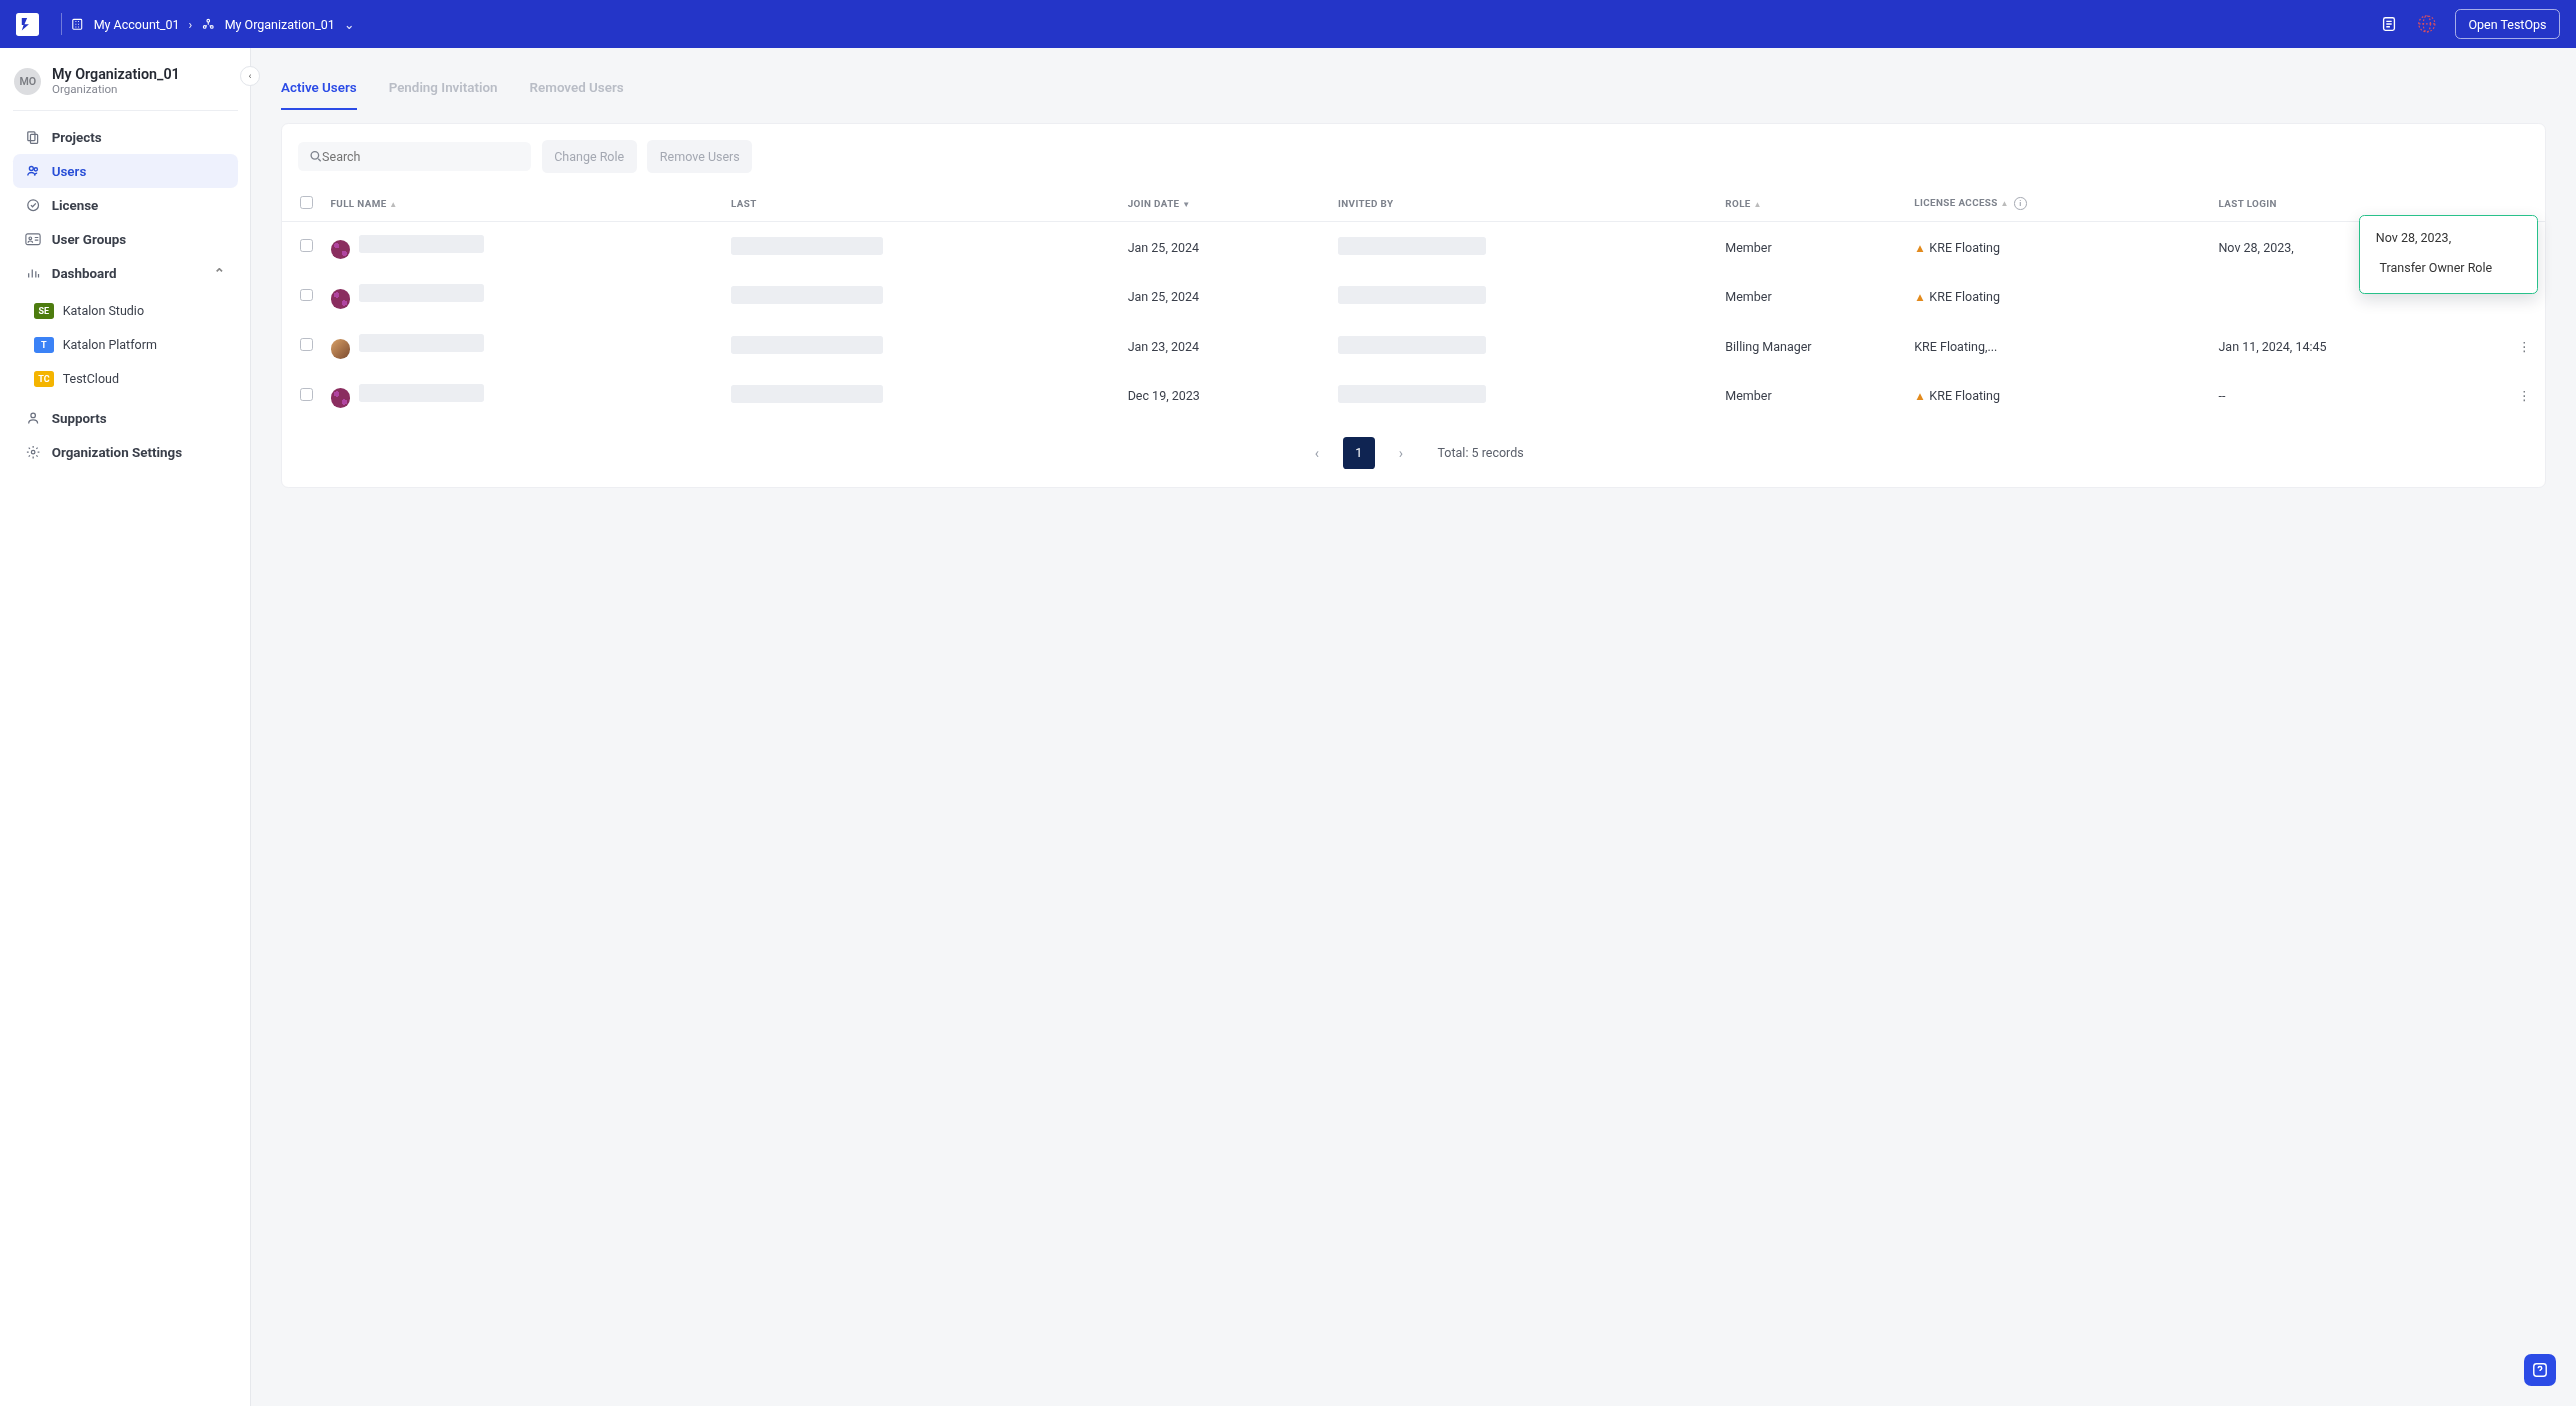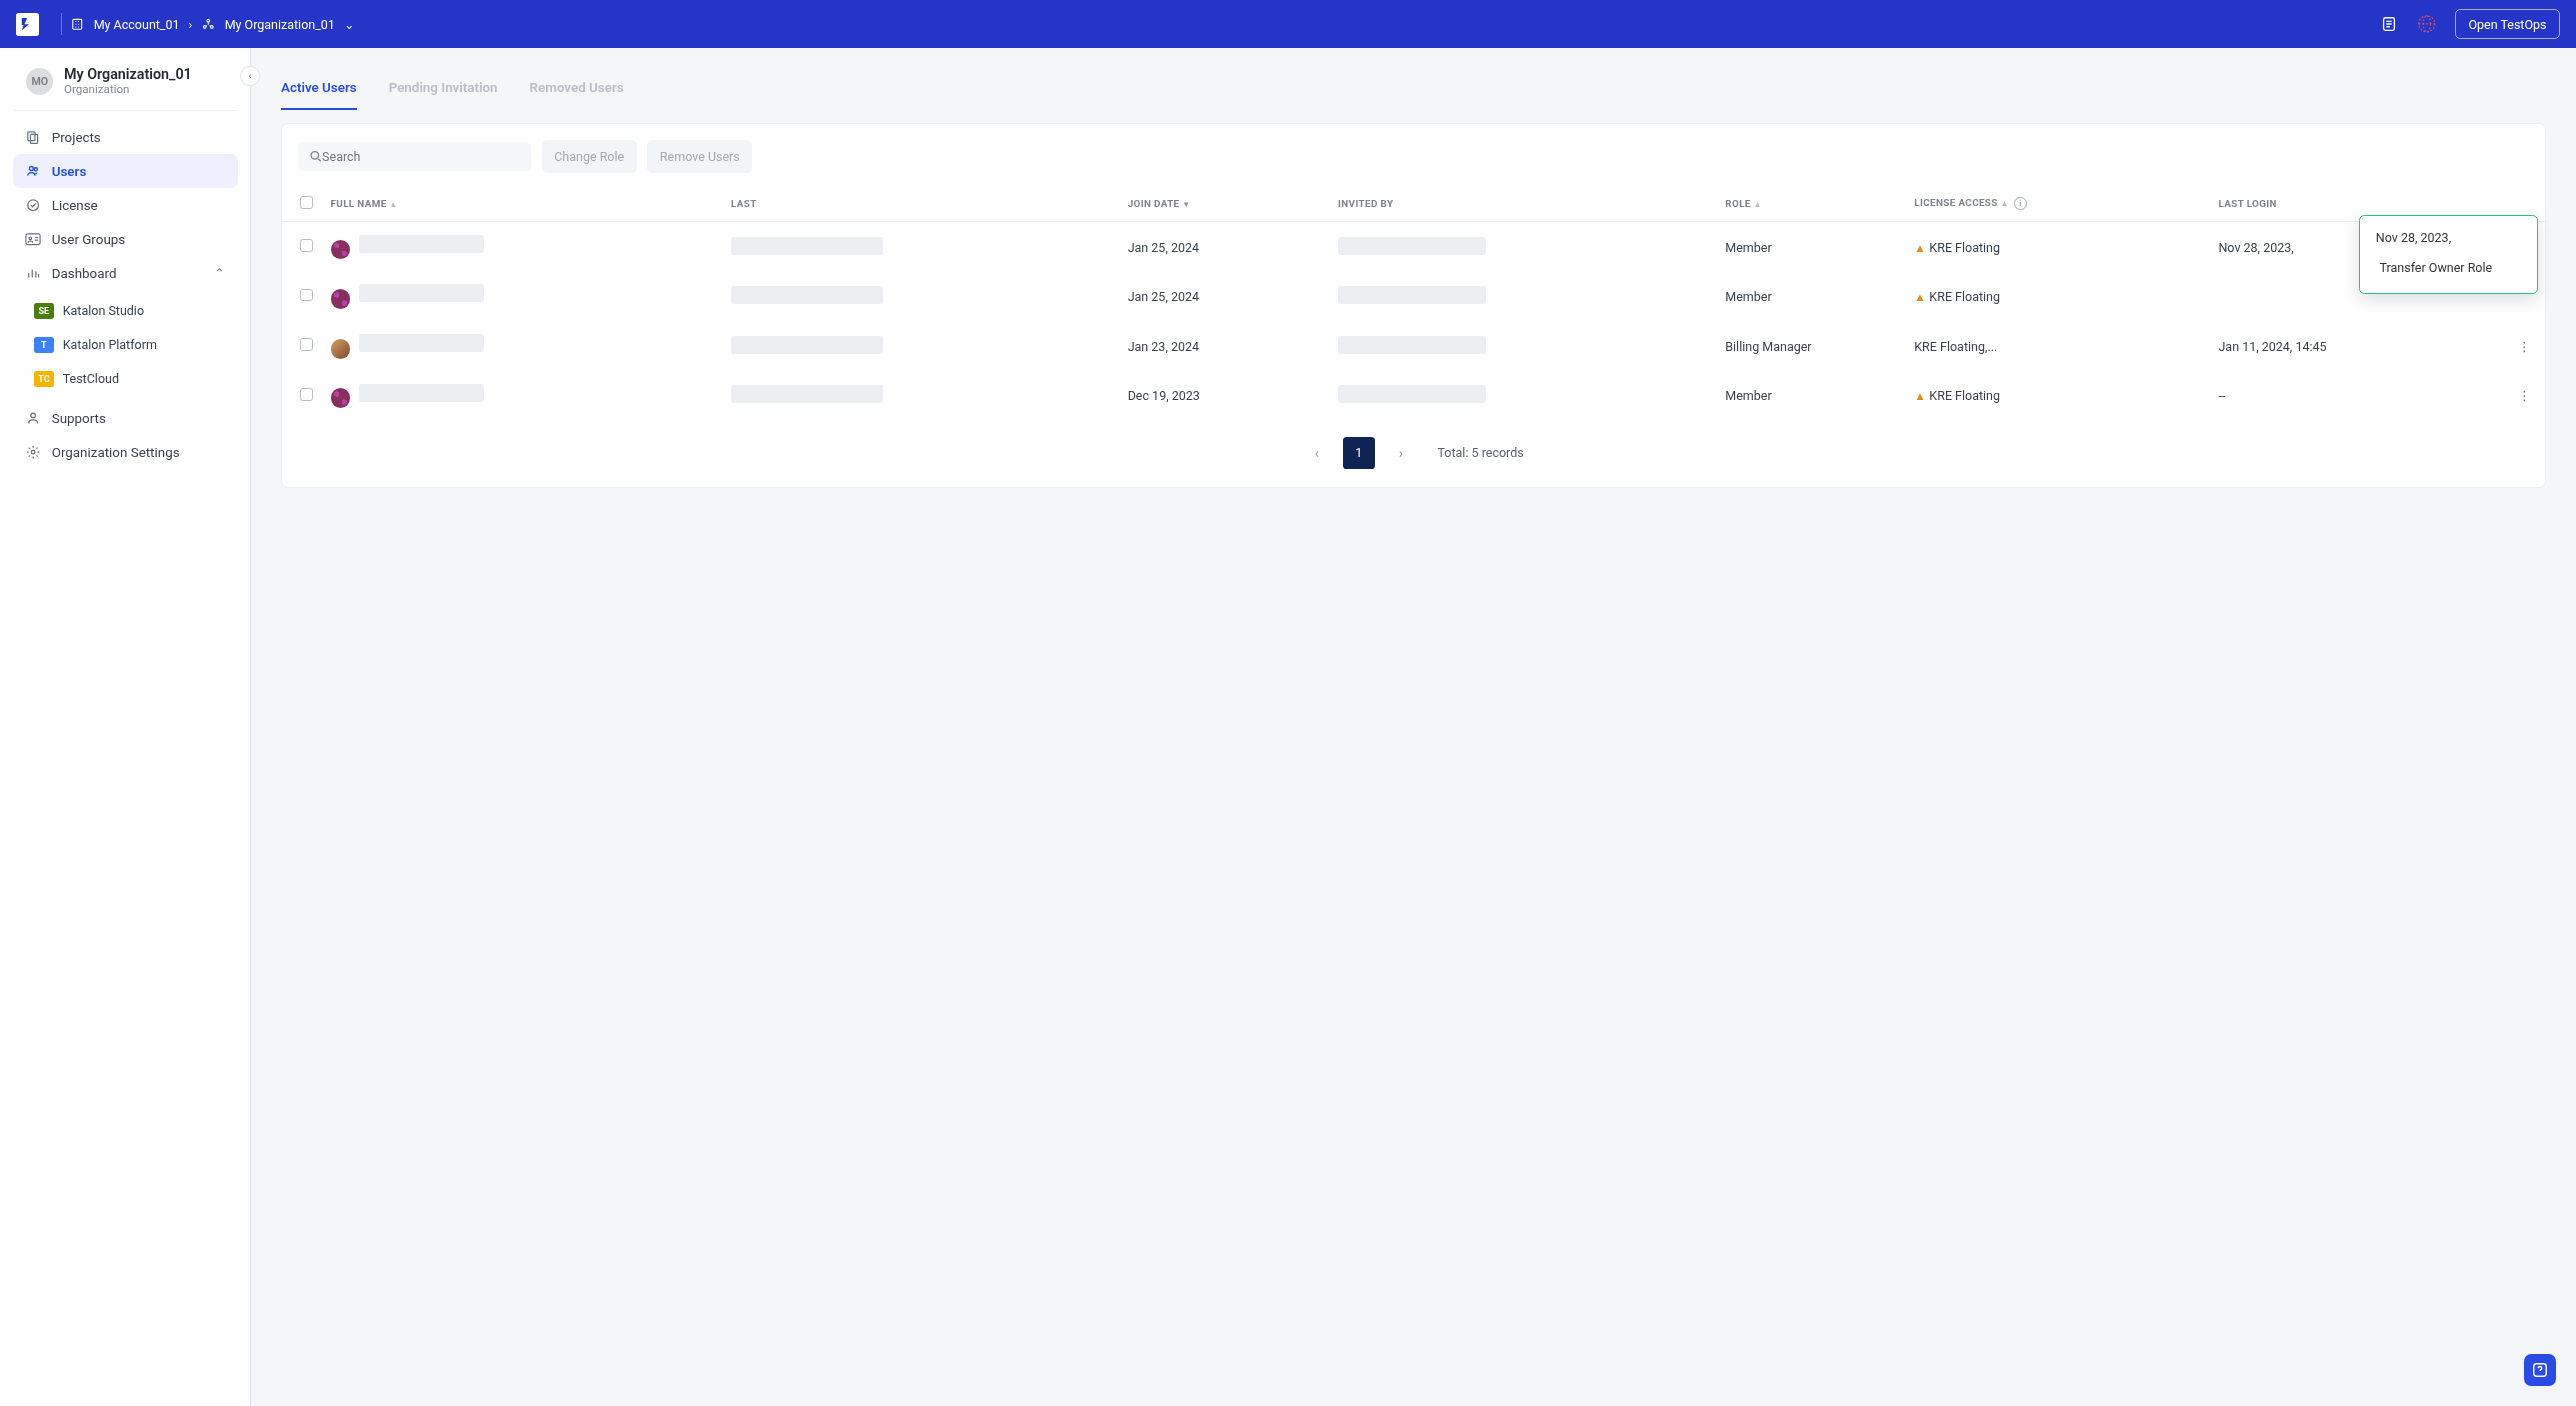--- a/index.html
+++ b/index.html
@@ -62,34 +62,35 @@
   border-radius: 50%;
   display: flex; align-items: center; justify-content: center;
   font-size: 9.8px; color: #555;
   cursor: pointer;
 }
 .org-header { padding: 0 14.3px 14.3px 14.3px; display: flex; align-items: center; gap: 10.7px; }
 .org-avatar {
   width: 27px; height: 27px; border-radius: 50%;
   background: #dcdde0;
   display: flex; align-items: center; justify-content: center;
-  font-size: 10.7px; color: #7a7c82; font-weight: 600; margin-left: 12px;
+  font-size: 10.7px; color: #7a7c82; font-weight: 600;
 }
 .org-title { font-size: 14.3px; font-weight: 600; color: #262a33; }
 .org-sub { font-size: 11.6px; color: #858892; }
 .sidebar hr { border: none; border-top: 0.9px solid #eceef2; margin: 0 12.5px 9px; }
 
 .nav-list { list-style: none; padding: 0 12.5px; }
 .nav-item {
   display: flex; align-items: center; gap: 10.7px;
   padding: 9px 12.5px;
   border-radius: 7.2px;
   font-size: 13.4px;
   color: #3a3f4a;
   cursor: pointer;
+  font-weight: bold;
 }
 .nav-item.active { background: #eef1fd; color: #274dd6; font-weight: 600; }
 .nav-item .ico {
   width: 16px; height: 16px;
   display: inline-flex; align-items: center; justify-content: center;
   color: #6c7280;
 }
 .nav-item.active .ico { color: #274dd6; }
 .nav-item .chev { margin-left: auto; color: #888; }
 

